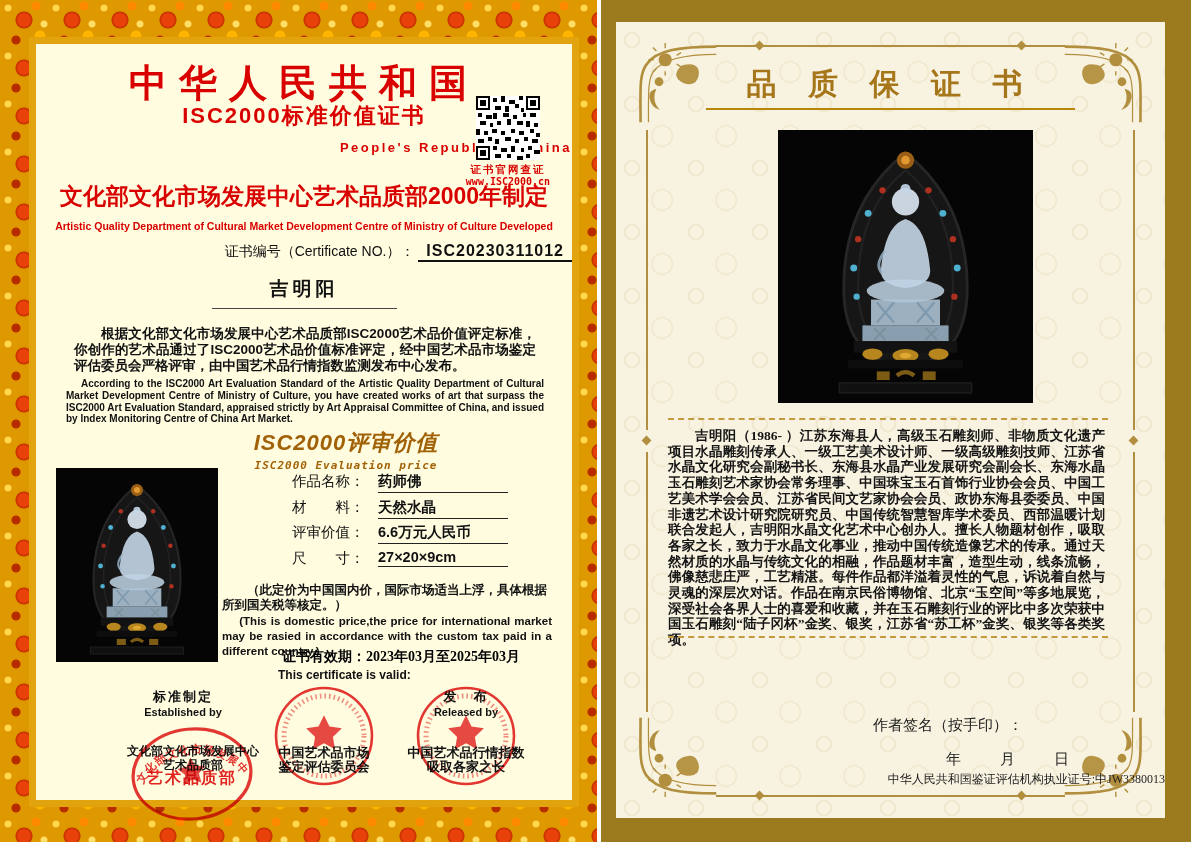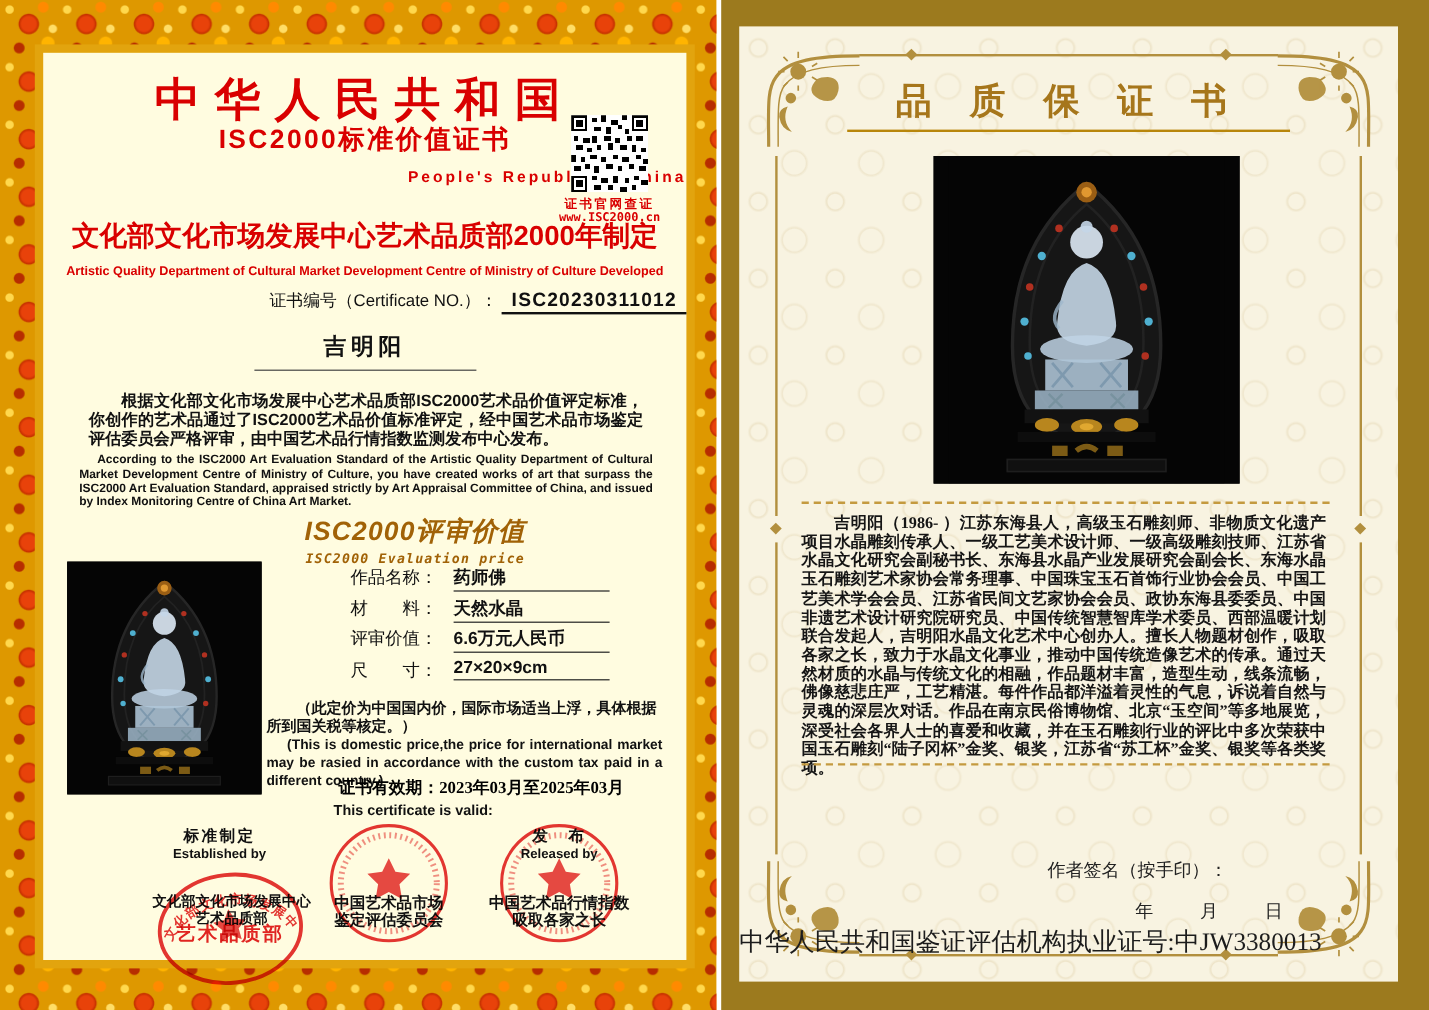--- a/index.html
+++ b/index.html
@@ -70,21 +70,21 @@
   .diamond{width:7px;height:7px;background:#B28F3E;transform:rotate(45deg);}
   .gtitle{left:0;top:42px;width:100%;text-align:center;font-size:30px;font-weight:bold;letter-spacing:12px;color:#A6761B;font-family:"Liberation Serif",serif;white-space:nowrap;}
   .grule{left:90px;top:86px;width:369px;height:2px;background:#B8860B;}
   .photo{left:162px;top:108px;width:255px;height:273px;background:#050505;}
   .dash{border-top:2px dashed #C49A3F;height:0;}
   .dash1{left:52px;top:396px;width:440px;}
   .dash2{left:52px;top:614px;width:440px;}
   .bio{left:52px;top:406px;width:437px;font-size:13.5px;font-weight:bold;line-height:15.7px;text-indent:2em;text-align:justify;color:#151515;font-family:"Liberation Serif",serif;}
   .sig{left:257px;top:694px;font-size:15px;color:#222;font-family:"Liberation Serif",serif;}
   .dateline{left:330px;top:728px;font-size:15px;color:#222;font-family:"Liberation Serif",serif;letter-spacing:3px;}
-  .license{left:0;top:749px;width:100%;text-align:left;font-size:21px;color:#1c1c1c;font-family:"Liberation Serif",serif;}
+  .license{left:0;top:749px;width:100%;text-align:right;font-size:12px;color:#1c1c1c;font-family:"Liberation Serif",serif;}
   .statue-svg{width:100%;height:100%;display:block;background:#050505;}
 </style>
 </head>
 <body>
 
 <svg width="0" height="0" style="position:absolute" aria-hidden="true">
   <defs>
     <symbol id="statue" viewBox="0 0 160 190">
       <rect x="0" y="0" width="160" height="190" fill="#050505"></rect>
       <path d="M80,16 C52,38 37,68 37,110 C37,150 58,163 80,165 C102,163 123,150 123,110 C123,68 108,38 80,16 Z" fill="#161616" stroke="#262626" stroke-width="2"></path>

